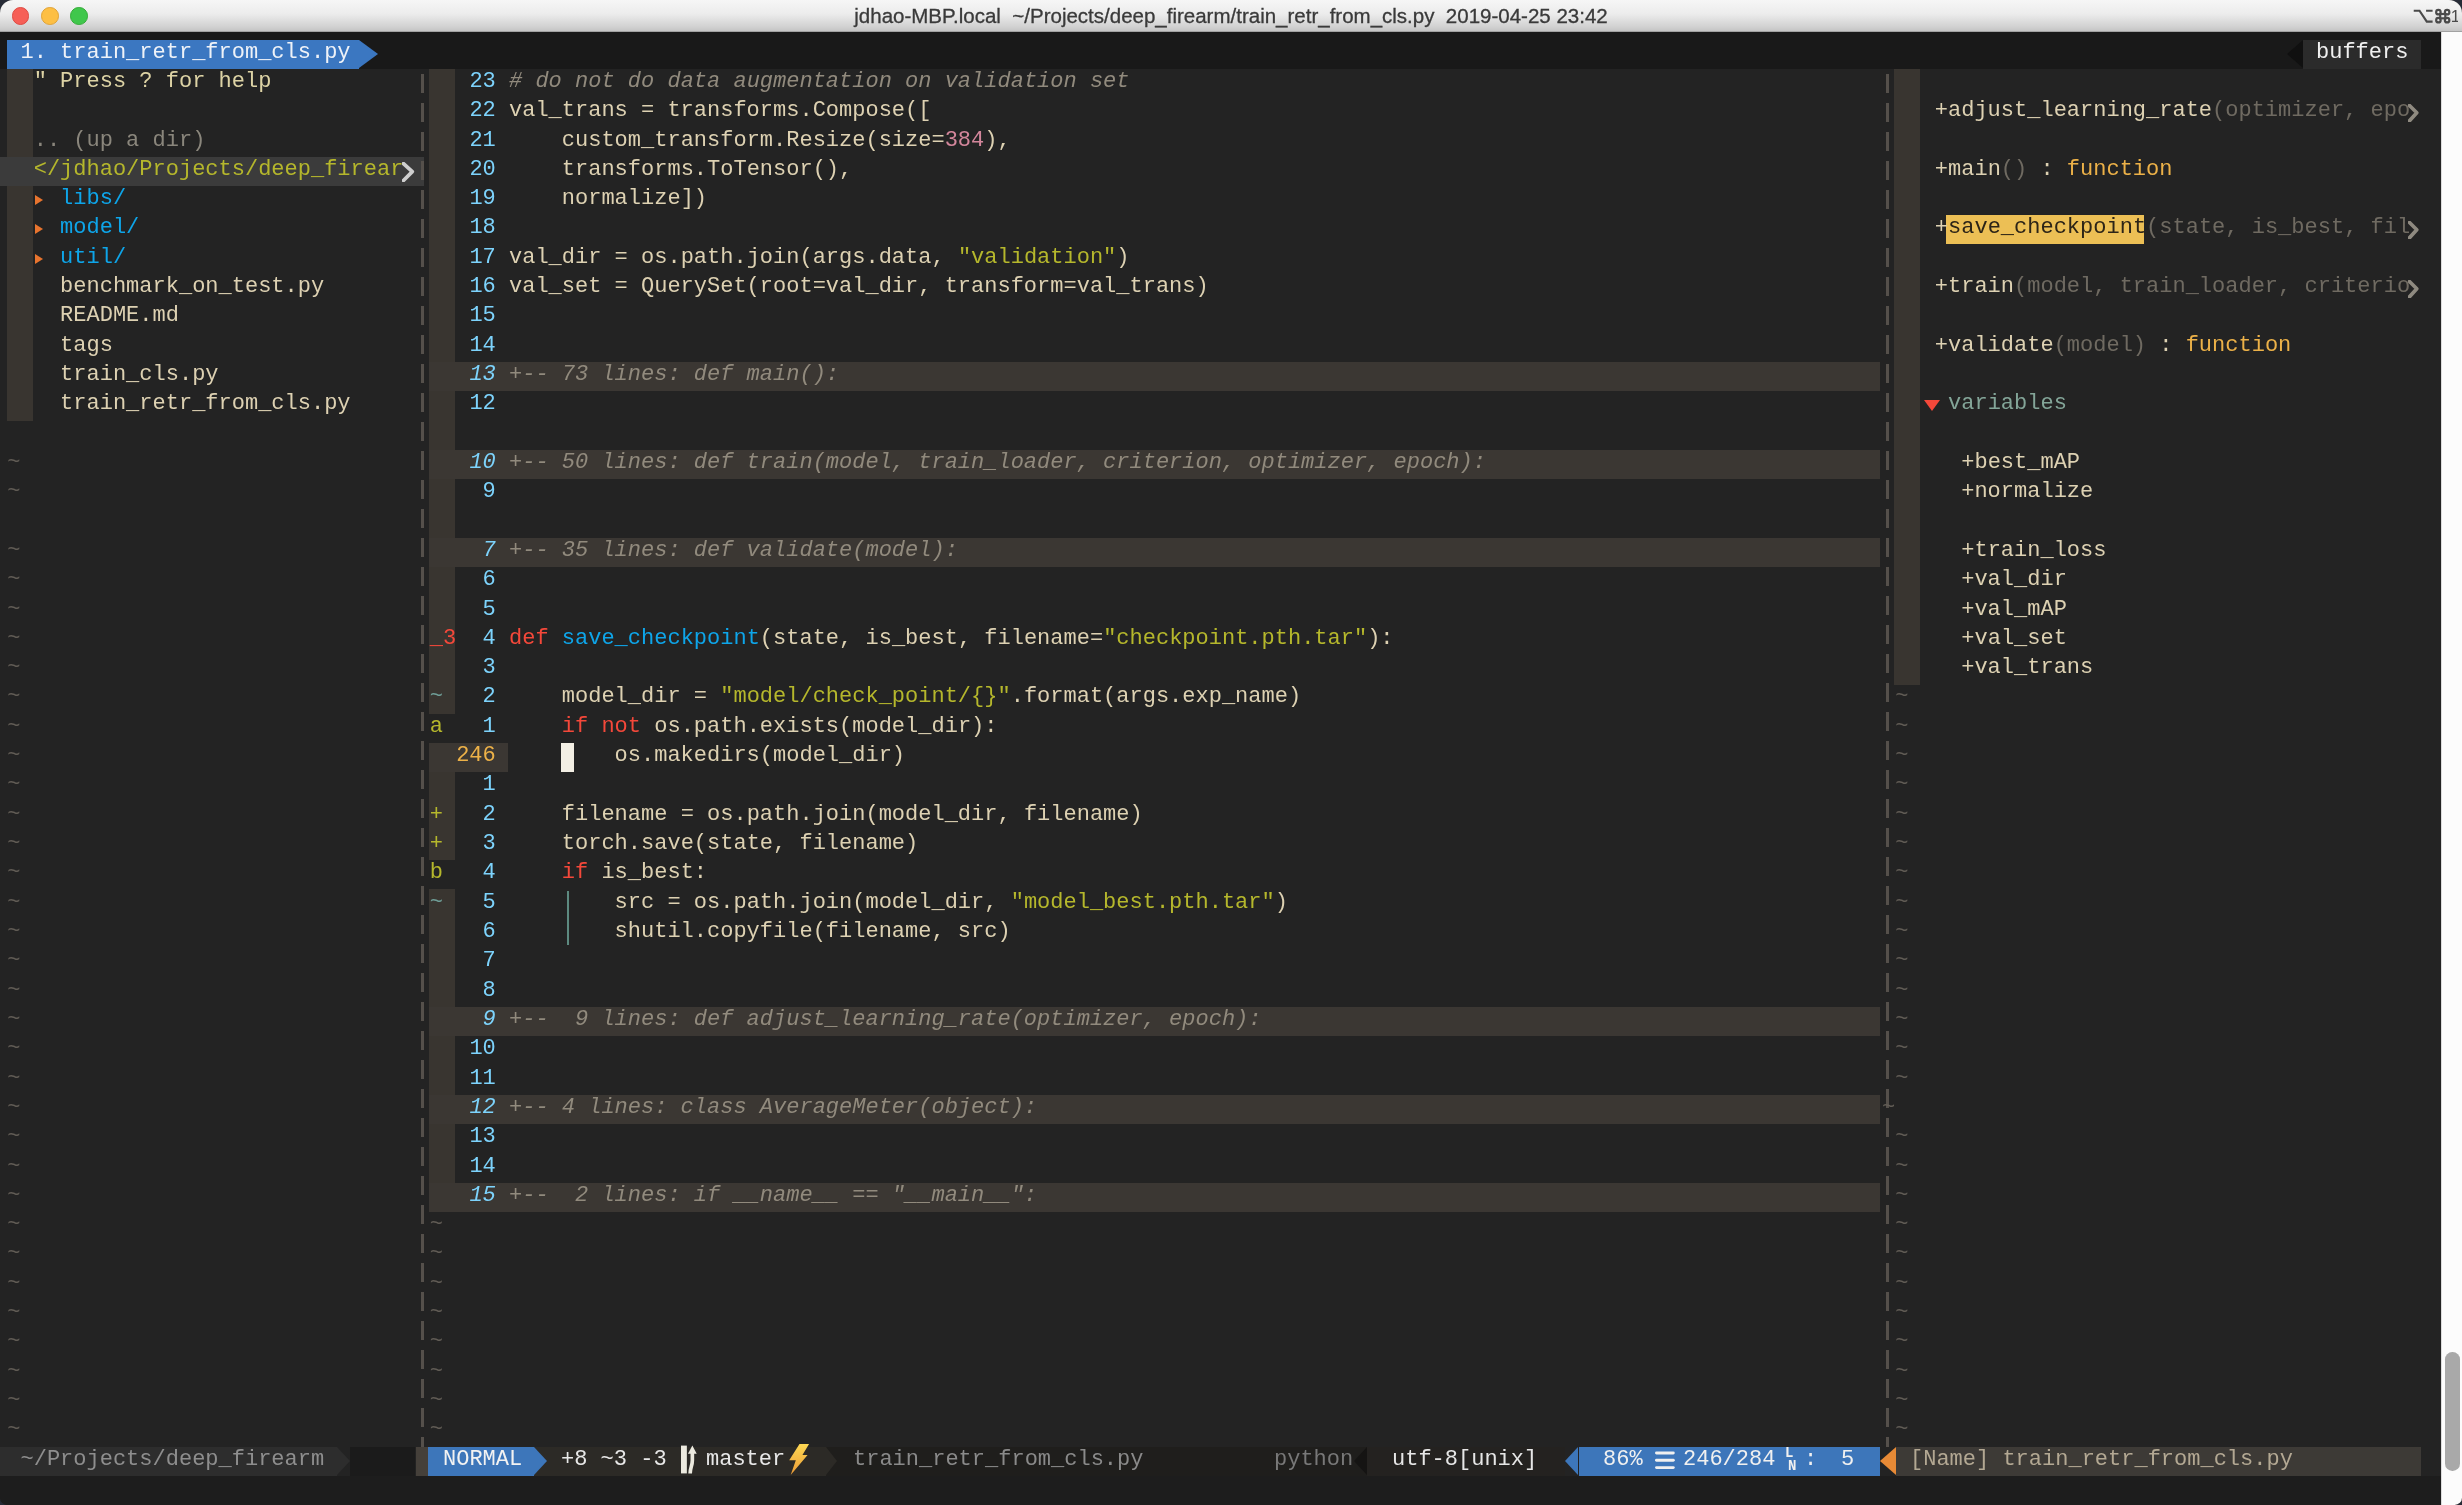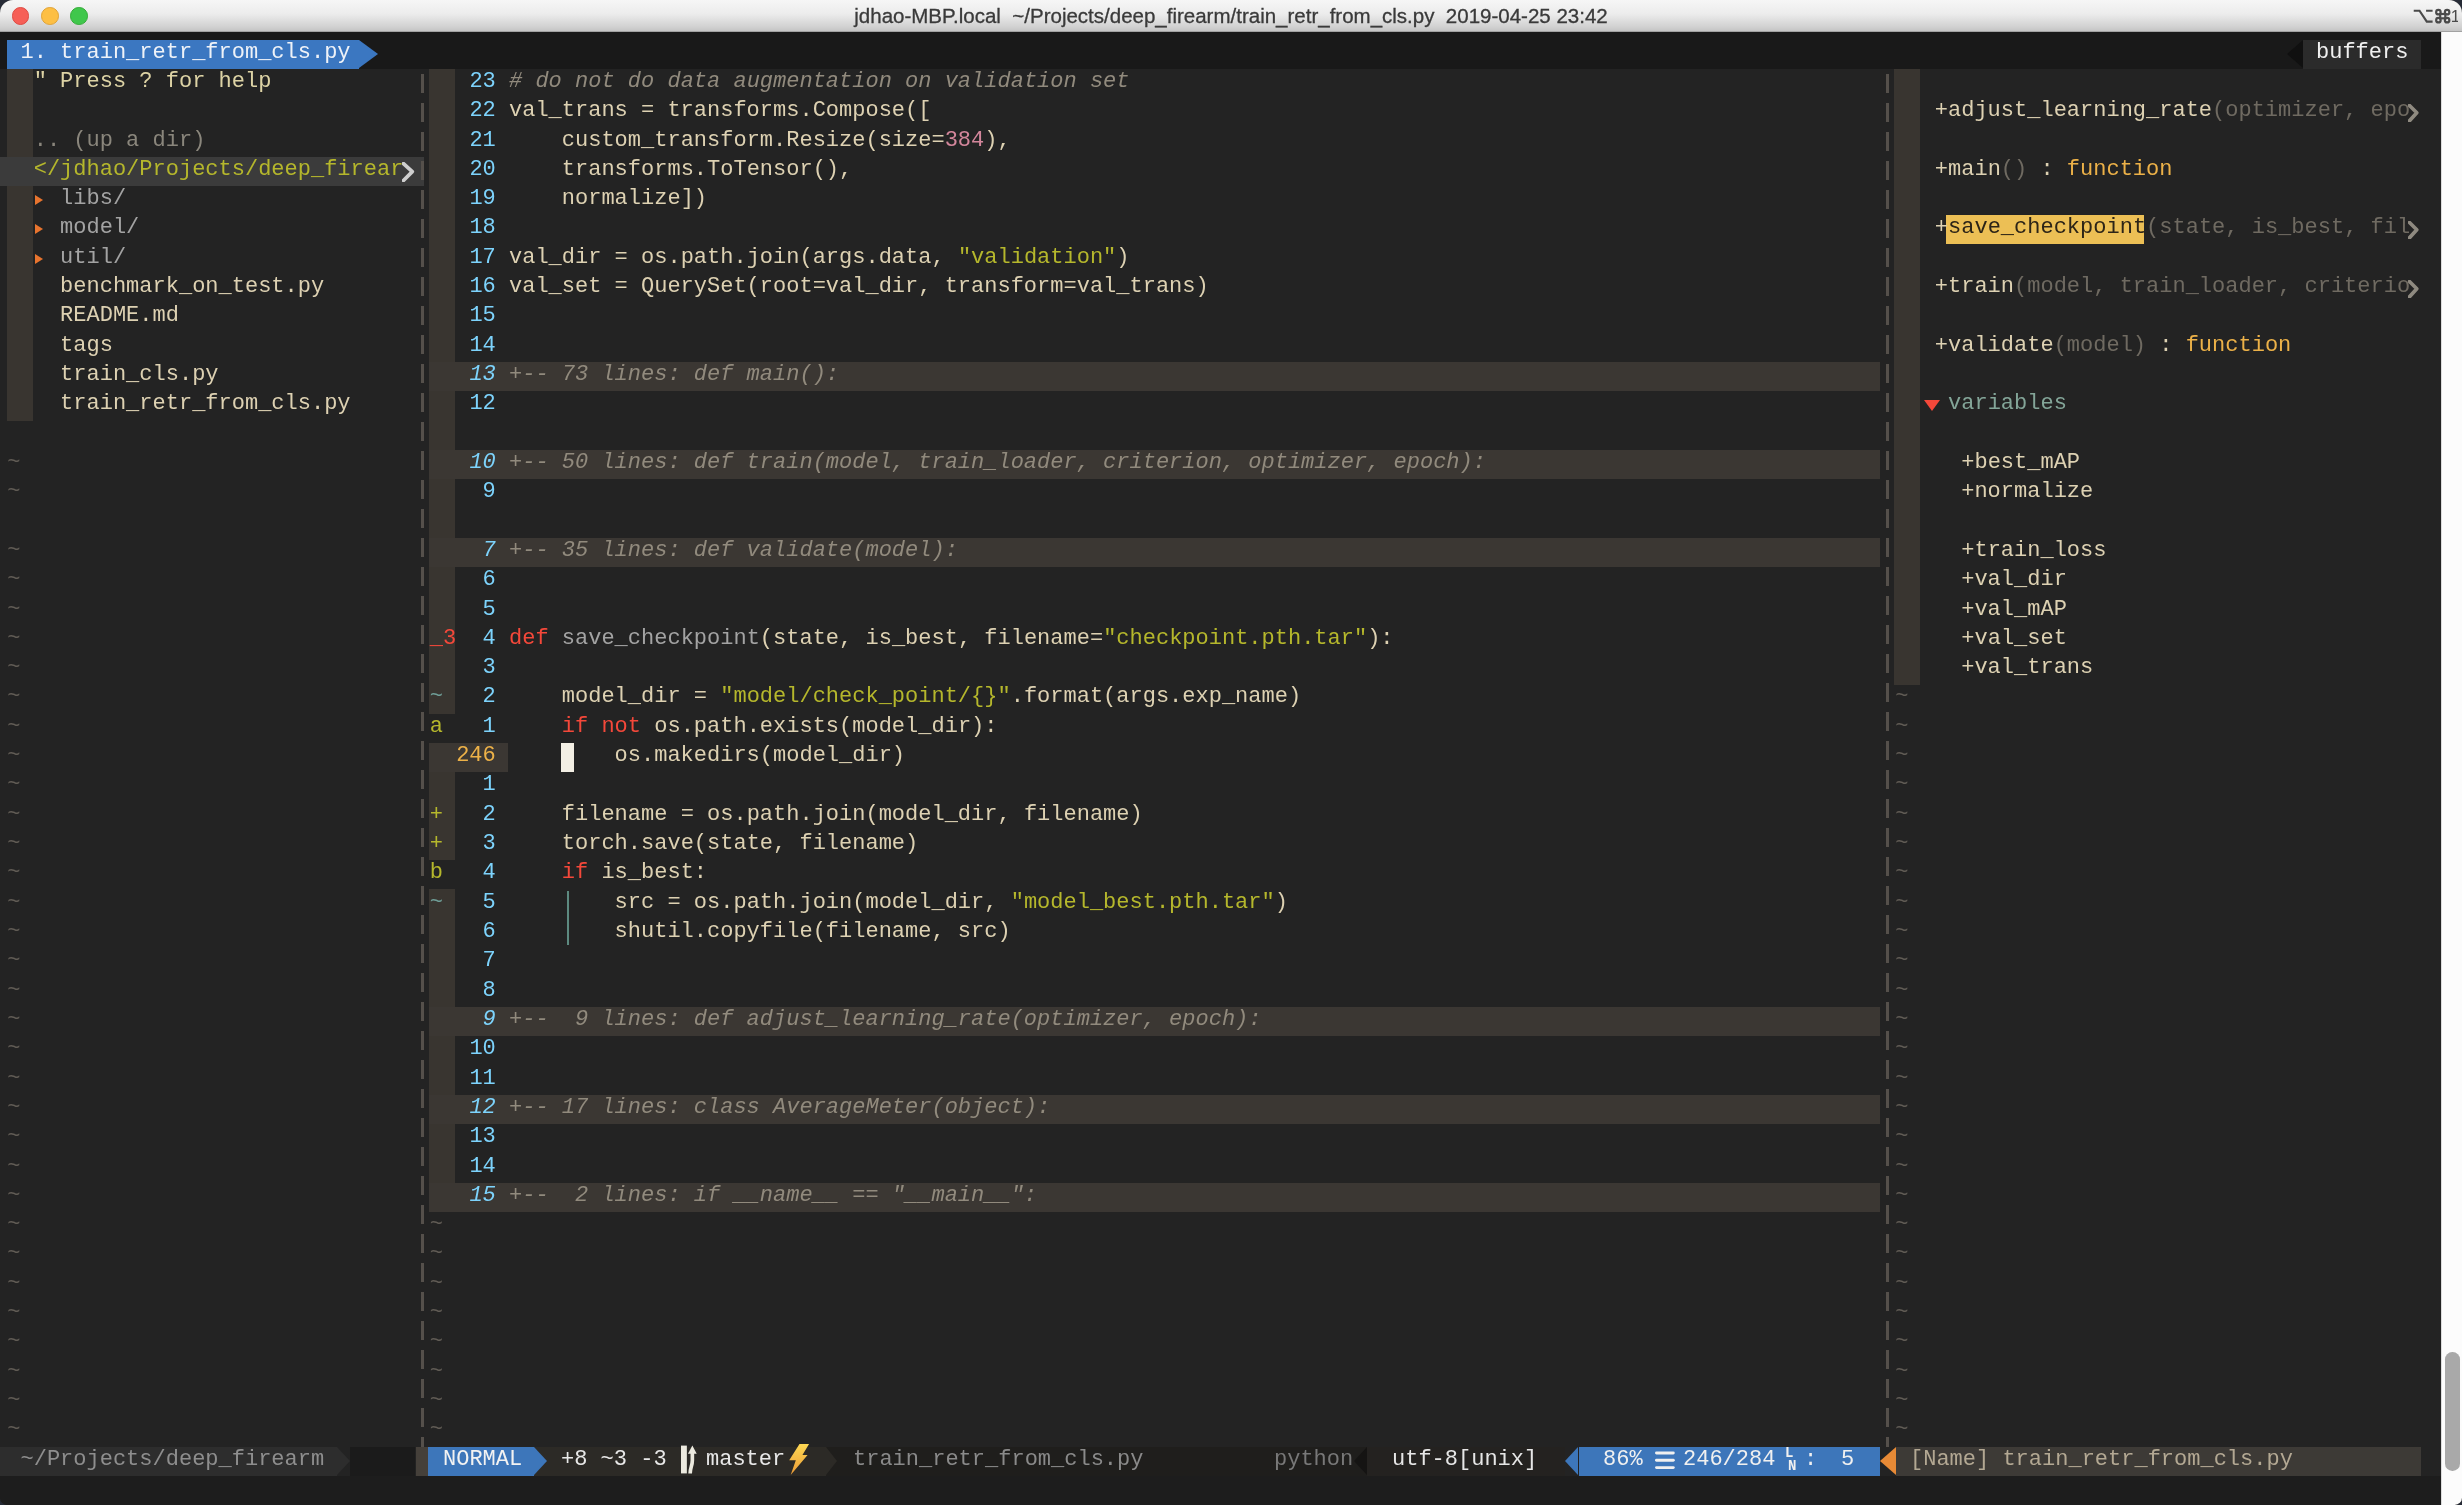--- a/index.html
+++ b/index.html
@@ -1,20 +1,20 @@
 <!DOCTYPE html>
 <html style="font-size:11.7px"><head><meta charset="utf-8">
 <style>
 html,body{margin:0;padding:0;width:2462px;height:1505px;background:#262b36;overflow:hidden}
 #win{position:absolute;left:0;top:0;width:2462px;height:1505px;background:#232323;
 border-radius:13px 13px 7.3px 7.3px;overflow:hidden}
 .r{position:absolute;left:7.3px;height:29px;line-height:29px;white-space:pre;
 font:22px 'Liberation Mono',monospace;color:#ddd1b2}
 .g{color:#918a7d} .n{color:#7dd3fc} .di{color:#615c55} .rd{color:#f4483a}
-.gr{color:#a3a3a3} .yg{color:#b5b72c} .pk{color:#d3869b} .gd{color:#ecb148}
+.gr{color:#0ea5e9} .yg{color:#b5b72c} .pk{color:#d3869b} .gd{color:#ecb148}
 .tl{color:#6f9e97} .tg{color:#6f6a61} .t2{color:#83a598} .hl{color:#ddd3a5}
 .ud{color:#8a867c} .hlk{color:#2c2417}
 .it{font-style:italic}
 .tab{position:absolute;height:29px;line-height:29px;white-space:pre;
 font:22px 'Liberation Mono',monospace}
 </style></head><body>
 <div id="win">
 <div style="position:absolute;left:0px;top:32px;width:2441px;height:37px;background:#191919;"></div>
     <div style="position:absolute;left:7.3px;top:40px;width:352px;height:29px;background:#3b77c1;"></div>
     <div style="position:absolute;left:359px;top:40px;width:0;height:0;border-top:14.7px solid transparent;border-bottom:14.7px solid transparent;border-left:19px solid #3b77c1"></div>
@@ -64,21 +64,21 @@
 <div class="r" style="top:802px"><span class="di">~</span>                               <span class="yg">+</span>   <span class="n">2</span>     filename = os.path.join(model_dir, filename)                                                         <span class="di">~</span></div>
 <div class="r" style="top:831px"><span class="di">~</span>                               <span class="yg">+</span>   <span class="n">3</span>     torch.save(state, filename)                                                                          <span class="di">~</span></div>
 <div class="r" style="top:860px"><span class="di">~</span>                               <span class="yg">b</span>   <span class="n">4</span>     <span class="rd">if</span> is_best:                                                                                          <span class="di">~</span></div>
 <div class="r" style="top:890px"><span class="di">~</span>                               <span class="tl">~</span>   <span class="n">5</span>         src = os.path.join(model_dir, <span class="yg">"model_best.pth.tar"</span>)                                              <span class="di">~</span></div>
 <div class="r" style="top:919px"><span class="di">~</span>                                   <span class="n">6</span>         shutil.copyfile(filename, src)                                                                   <span class="di">~</span></div>
 <div class="r" style="top:948px"><span class="di">~</span>                                   <span class="n">7</span>                                                                                                          <span class="di">~</span></div>
 <div class="r" style="top:978px"><span class="di">~</span>                                   <span class="n">8</span>                                                                                                          <span class="di">~</span></div>
 <div class="r" style="top:1007px"><span class="di">~</span>                                   <span class="n it">9</span> <span class="g it">+--  9 lines: def adjust_learning_rate(optimizer, epoch):</span>                                                <span class="di">~</span></div>
 <div class="r" style="top:1036px"><span class="di">~</span>                                  <span class="n">10</span>                                                                                                          <span class="di">~</span></div>
 <div class="r" style="top:1066px"><span class="di">~</span>                                  <span class="n">11</span>                                                                                                          <span class="di">~</span></div>
-<div class="r" style="top:1095px"><span class="di">~</span>                                  <span class="n it">12</span> <span class="g it">+-- 17 lines: class AverageMeter(object):</span>                                                                <span class="di">~</span></div>
+<div class="r" style="top:1095px"><span class="di">~</span>                                  <span class="n it">12</span> <span class="g it">+-- 4 lines: class AverageMeter(object):</span>                                                                <span class="di">~</span></div>
 <div class="r" style="top:1124px"><span class="di">~</span>                                  <span class="n">13</span>                                                                                                          <span class="di">~</span></div>
 <div class="r" style="top:1154px"><span class="di">~</span>                                  <span class="n">14</span>                                                                                                          <span class="di">~</span></div>
 <div class="r" style="top:1183px"><span class="di">~</span>                                  <span class="n it">15</span> <span class="g it">+--  2 lines: if __name__ == "__main__":</span>                                                                 <span class="di">~</span></div>
 <div class="r" style="top:1212px"><span class="di">~</span>                               <span class="di">~</span>                                                                                                              <span class="di">~</span></div>
 <div class="r" style="top:1241px"><span class="di">~</span>                               <span class="di">~</span>                                                                                                              <span class="di">~</span></div>
 <div class="r" style="top:1271px"><span class="di">~</span>                               <span class="di">~</span>                                                                                                              <span class="di">~</span></div>
 <div class="r" style="top:1300px"><span class="di">~</span>                               <span class="di">~</span>                                                                                                              <span class="di">~</span></div>
 <div class="r" style="top:1329px"><span class="di">~</span>                               <span class="di">~</span>                                                                                                              <span class="di">~</span></div>
 <div class="r" style="top:1359px"><span class="di">~</span>                               <span class="di">~</span>                                                                                                              <span class="di">~</span></div>
 <div class="r" style="top:1388px"><span class="di">~</span>                               <span class="di">~</span>                                                                                                              <span class="di">~</span></div>

